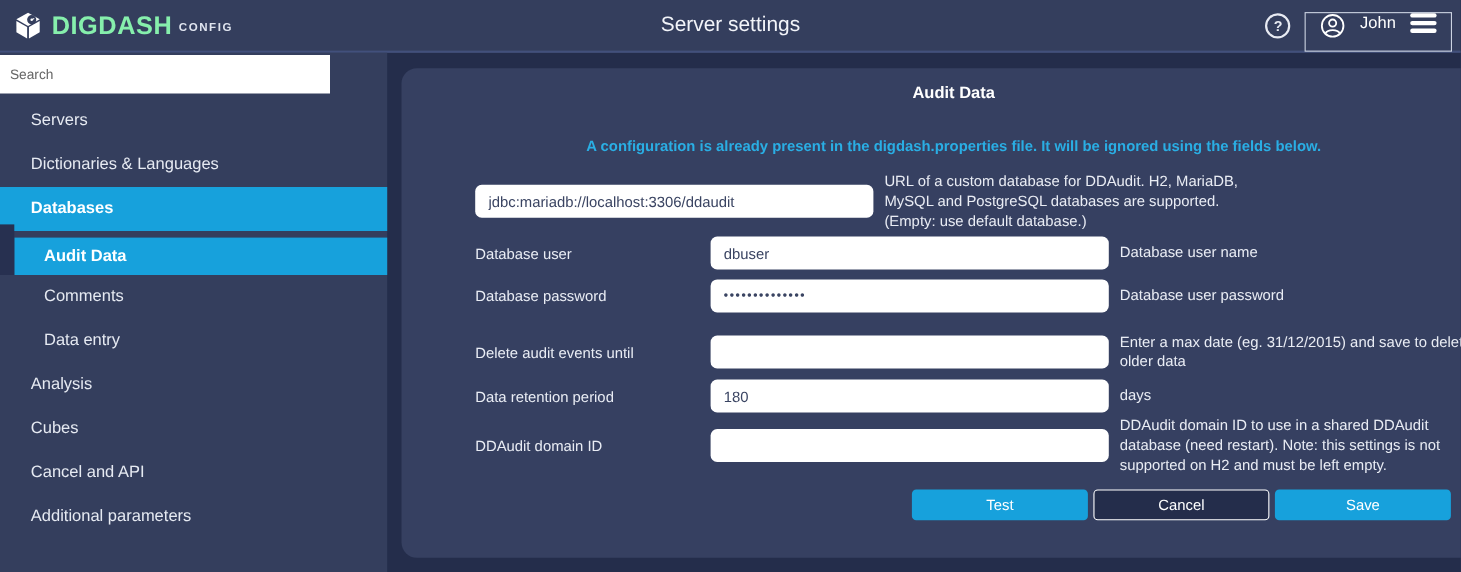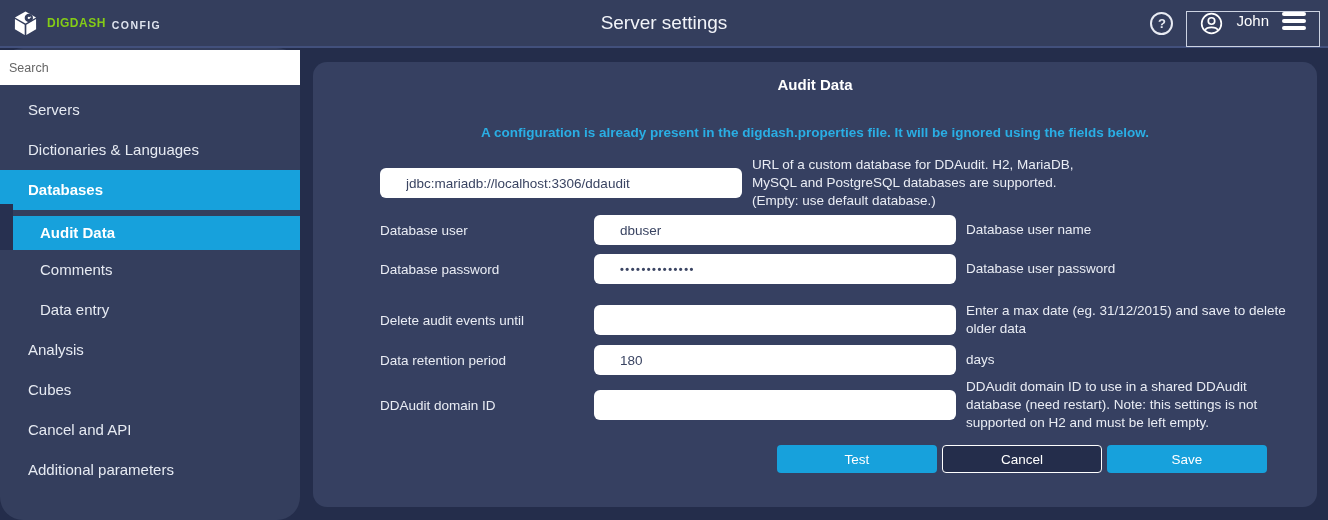--- a/index.html
+++ b/index.html
@@ -16,35 +16,35 @@
   }
   *{box-sizing:border-box;margin:0;padding:0;font-family:"Liberation Sans","DejaVu Sans",sans-serif;}
   html,body{width:1328px;height:520px;overflow:hidden;}
   body{background:var(--page-bg);}
   .app{width:1328px;height:520px;display:flex;flex-direction:column;}
 
   
   header{height:48px;flex:0 0 auto;background:var(--header-bg);border-bottom:2px solid var(--header-divider);
     display:flex;align-items:center;padding:0 8px 0 12px;position:relative;}
   .brand{display:flex;align-items:center;gap:8px;}
-  .brand-name{color:#84cc16;font-weight:700;font-size:12px;letter-spacing:.5px;}
+  .brand-name{color:#86efac;font-weight:700;font-size:23px;letter-spacing:.5px;}
   .brand-suffix{color:#dfe4ef;font-weight:600;font-size:10.5px;letter-spacing:1.4px;margin-left:-2px;align-self:center;padding-top:3px;}
   .header-title{position:absolute;left:0;right:0;text-align:center;color:#f2f4f9;font-size:19px;font-weight:400;pointer-events:none;}
   .header-right{margin-left:auto;display:flex;align-items:center;gap:13px;position:relative;z-index:2;}
   .help-btn{width:23px;height:23px;border:2px solid #e8ebf3;border-radius:50%;color:#e8ebf3;
     font-size:13px;font-weight:700;display:flex;align-items:center;justify-content:center;cursor:pointer;}
   .user-pill{height:36px;border:1px solid #ccd3e2;border-radius:0;display:flex;align-items:flex-start;
     gap:13px;padding:0 13px;cursor:pointer;margin-top:12px;}
   .user-name{color:#fff;font-size:15px;}
   .hamburger{display:flex;flex-direction:column;gap:3.5px;width:24px;}
   .hamburger i{display:block;height:3.5px;background:#fff;border-radius:2px;}
 
   
   .content{flex:1;display:flex;min-height:0;}
-  .sidebar{width:300px;flex:0 0 auto;background:var(--sidebar-bg);position:relative;border-radius:23px;}
+  .sidebar{width:352px;flex:0 0 auto;background:var(--sidebar-bg);position:relative;}
   .search{display:block;width:300px;height:35px;margin-top:2px;border:0;background:#fff;color:#555;
     font-size:12.5px;padding:0 9px;outline:none;}
   .search::placeholder{color:#666;}
   .nav{margin-top:5px;}
   .nav-item{height:40px;line-height:40px;padding-left:28px;color:#e6eaf2;font-size:15px;cursor:pointer;white-space:nowrap;}
   .nav-item.sub{padding-left:40px;}
   .nav-item.active{background:var(--accent-blue);color:#fff;font-weight:700;}
   .nav-item.sub.active{margin-left:13px;height:34px;line-height:34px;margin-top:6px;padding-left:27px;}
   .notch{position:absolute;left:0;top:156px;width:13px;height:46px;background:var(--notch-dark);}
 
@@ -56,21 +56,21 @@
 
   .field-row{display:flex;align-items:center;}
   .field-row[data-mt="r1"]{margin-top:16px;}
   .field-row[data-mt="r2"]{margin-top:5px;}
   .field-row[data-mt="r3"]{margin-top:9px;}
   .field-row[data-mt="r4"]{margin-top:18px;}
   .field-row[data-mt="r5"]{margin-top:7px;}
   .field-row[data-mt="r6"]{margin-top:3px;}
   .field-label{width:214px;color:var(--text-light);font-size:13.5px;flex:0 0 auto;}
   .field-input{width:362px;height:30px;flex:0 0 auto;border:0;border-radius:6px;background:#fff;
-    color:var(--input-text);font-size:13.5px;padding:0 26px;outline:none;}
+    color:var(--input-text);font-size:13.5px;padding:0 12px;outline:none;}
   .field-input.pw{font-size:11px;letter-spacing:1.5px;font-weight:700;}
   .field-help{margin-left:10px;width:334px;color:var(--text-light);font-size:13.5px;line-height:18px;}
 
   .actions{display:flex;justify-content:flex-end;gap:5px;margin-top:13px;padding-right:50px;}
   .btn{width:160px;height:28px;border-radius:4px;font-size:13.5px;color:#fff;cursor:pointer;
     display:flex;align-items:center;justify-content:center;border:0;}
   .btn.primary{background:var(--accent-blue);}
   .btn.secondary{background:var(--page-bg);border:1px solid #fff;}
 </style>
 </head>

